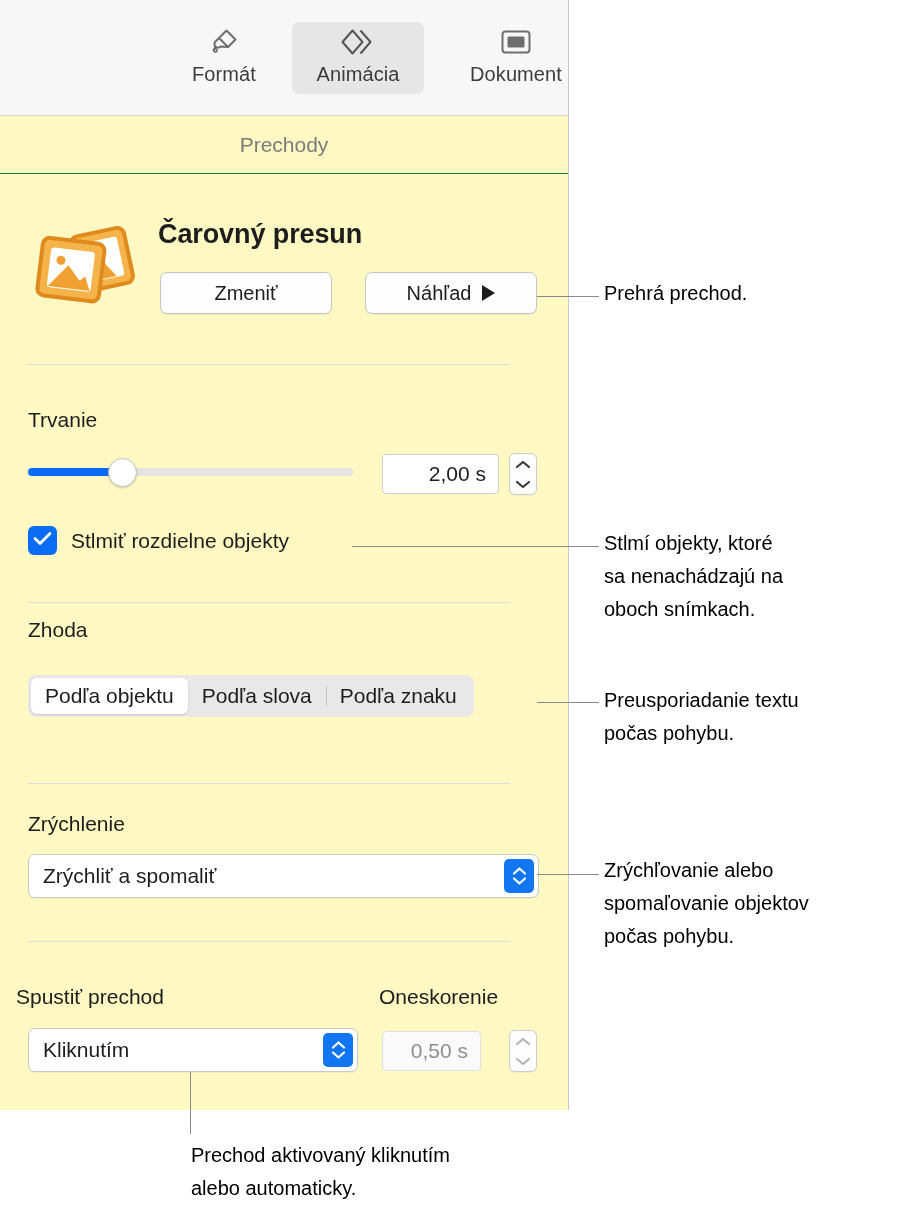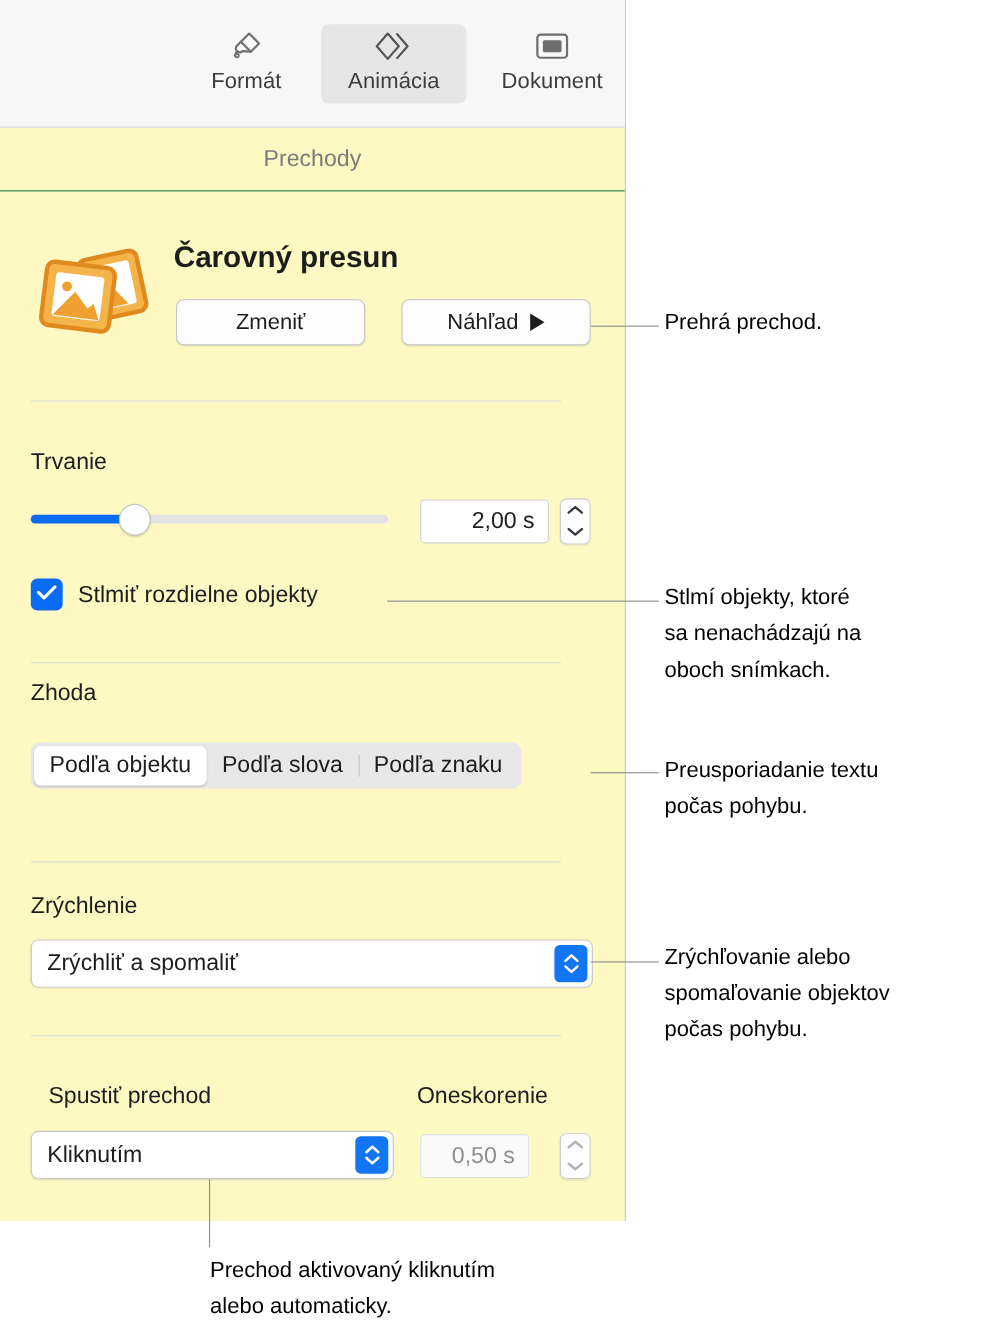--- a/index.html
+++ b/index.html
@@ -64,21 +64,21 @@
   }
   .tab .tlabel {
     font-size: 20px;
     color: #3c3c3c;
     line-height: 24px;
     letter-spacing: .1px;
   }
 
   #tab-format  { left: 158px; }
   #tab-animation { left: 292px; }
-  #tab-document { left: 436px; }
+  #tab-document { left: 450px; }
 
   
   .section-header {
     position: absolute;
     left: 0;
     top: 117px;
     width: 568px;
     height: 57px;
     display: flex;
     align-items: center;
@@ -157,21 +157,21 @@
 
   
   .field-label {
     position: absolute;
     font-size: 21px;
     color: #1d1d1d;
   }
   #lbl-duration { left: 28px; top: 408px; }
   #lbl-match    { left: 28px; top: 618px; }
   #lbl-accel    { left: 28px; top: 812px; }
-  #lbl-start    { left: 44px; top: 985px; text-align: right; }
+  #lbl-start    { left: 16px; top: 985px; text-align: right; }
   #lbl-delay    { left: 379px; top: 985px; }
 
   
   .slider {
     position: absolute;
     left: 28px;
     top: 468px;
     width: 325px;
     height: 12px;
   }

